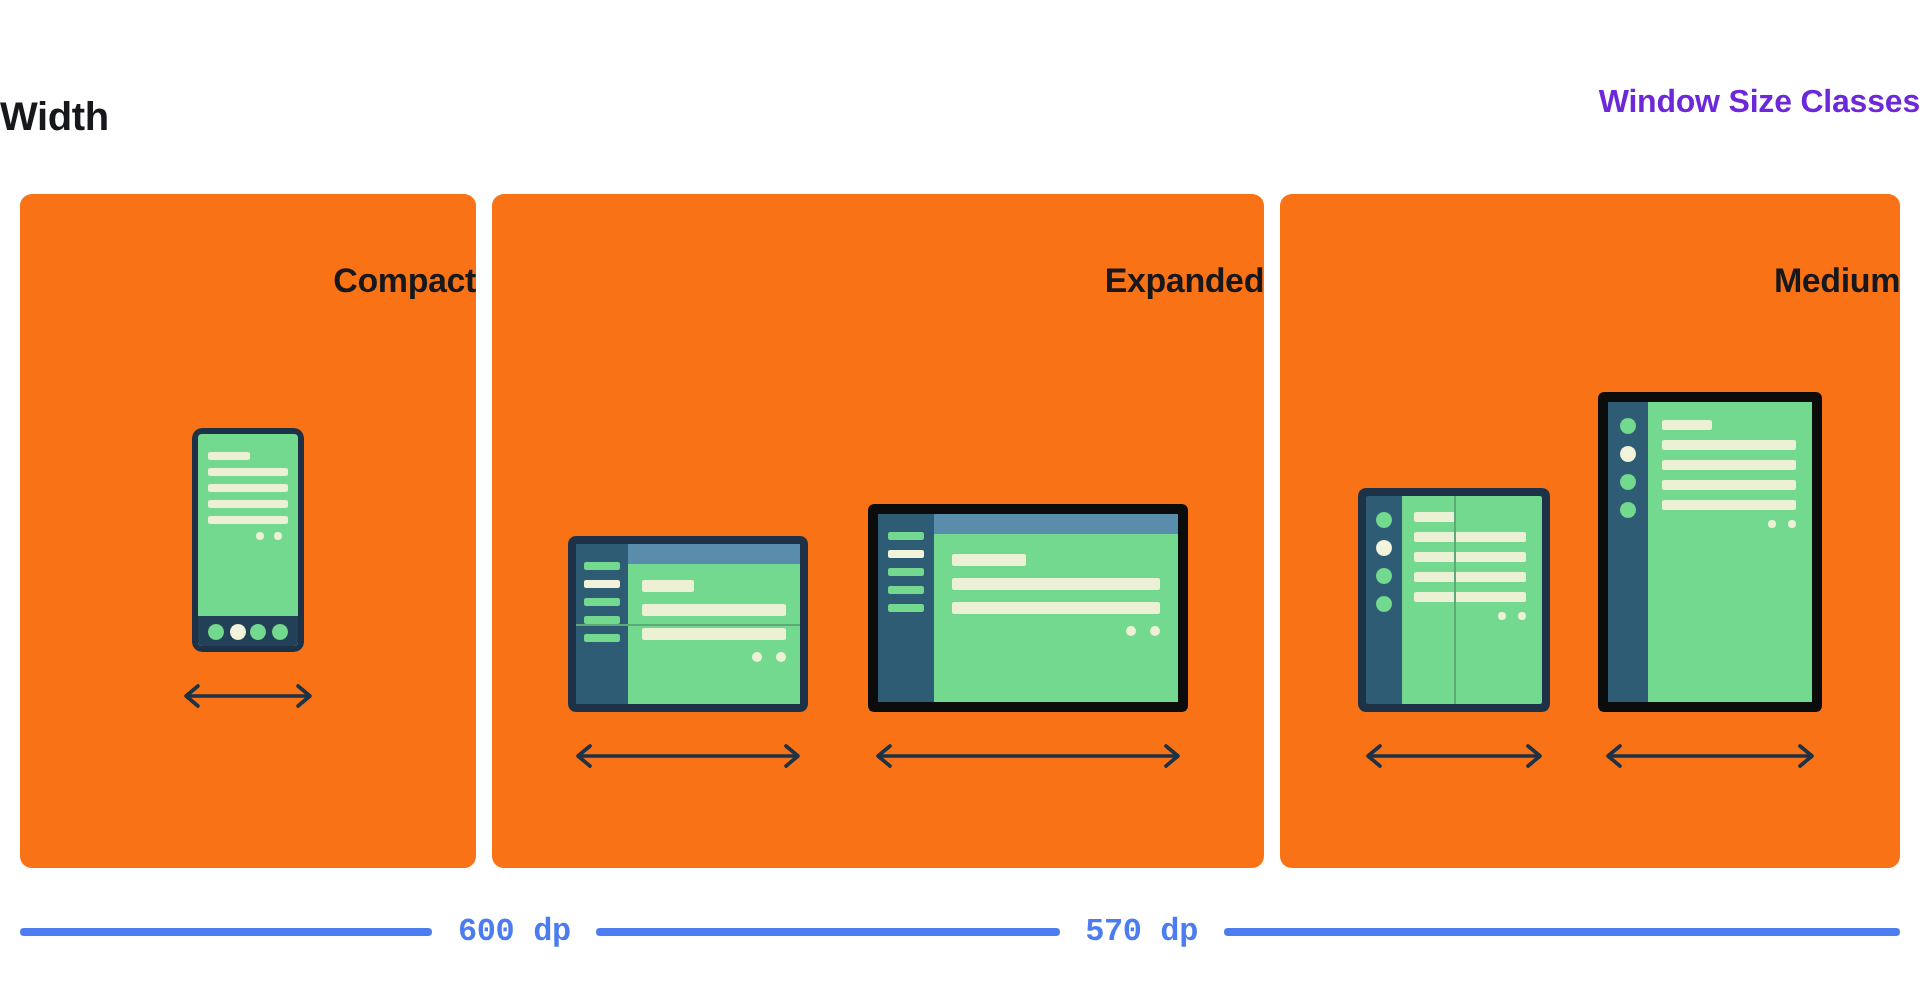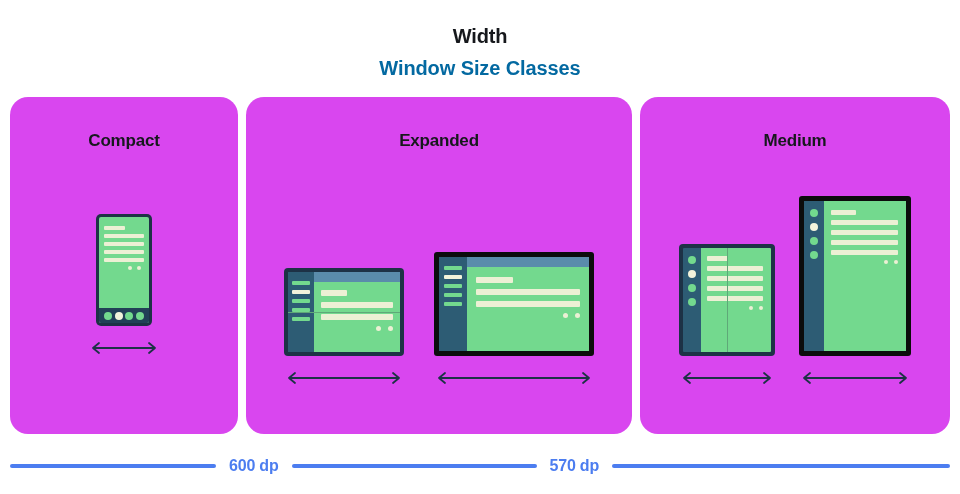--- a/index.html
+++ b/index.html
@@ -6,40 +6,40 @@
   body{
     width:960px;height:494px;
     background:#ffffff;
     font-family:"Liberation Sans", sans-serif;
     position:relative;
     overflow:hidden;
     -webkit-font-smoothing:antialiased;
   }
   .header{
     position:absolute;left:0;top:0;width:960px;height:92px;
-    display:flex;flex-direction:column;align-items:center;justify-content:flex-start;
+    display:flex;flex-direction:row;align-items:center;justify-content:space-between;
   }
   .title{
     font-size:20px;font-weight:bold;color:#16181c;letter-spacing:-0.2px;
     margin-top:26px;line-height:1;
   }
   .subtitle{
-    font-size:20px;font-weight:bold;color:#0369a1;letter-spacing:-0.1px;
+    font-size:16px;font-weight:bold;color:#6d28d9;letter-spacing:-0.1px;
     margin-top:12px;line-height:1;
   }
 
   .panels{
     position:absolute;left:10px;top:97px;width:940px;height:337px;
     display:flex;gap:8px;
   }
   .panel{
-    background:#d946ef;
-    border-radius:18px;
+    background:#f97316;
+    border-radius:6px;
     position:relative;
-    display:flex;flex-direction:column;align-items:center;
+    display:flex;flex-direction:column;align-items:flex-end;
   }
   .panel-compact{width:228px;}
   .panel-medium{width:310px;}
   .panel-expanded{width:386px;}
 
   .panel-title{
     font-size:17px;font-weight:bold;color:#16181c;letter-spacing:-0.2px;
     margin-top:35px;line-height:1;
   }
 
@@ -143,21 +143,21 @@
     width:160px;height:104px;
     background:#0c0c0c;border-radius:3px;
     padding:5px;box-sizing:border-box;
   }
 
   
   .arrow{margin-top:14px;height:16px;display:block;}
 
   
   .scale{
-    position:absolute;left:0;bottom:0;width:960px;height:54px;
+    position:absolute;left:0;bottom:0;width:960px;height:54px;font-family:Liberation Mono, monospace;
   }
   .scale-row{
     position:absolute;left:10px;right:10px;top:18px;
     display:flex;align-items:center;
   }
   .sline{height:4px;background:#4c7df0;border-radius:2px;}
   .slabel{
     font-size:16px;font-weight:bold;color:#4c7df0;
     padding:0 13px;white-space:nowrap;line-height:1;letter-spacing:-0.2px;
   }

